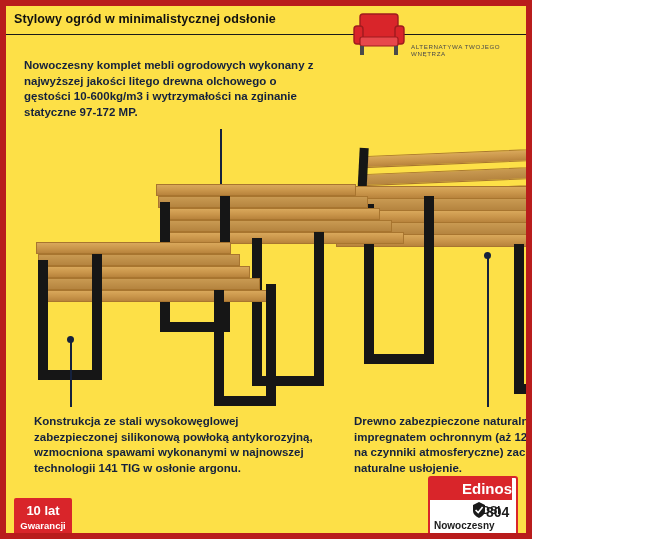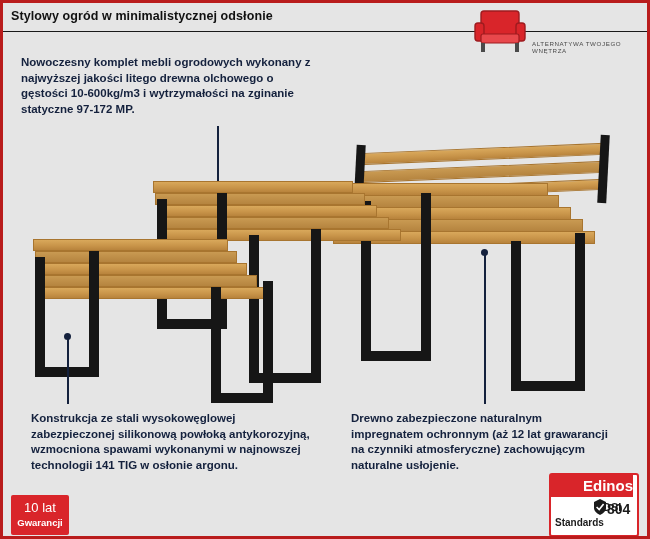--- a/index.html
+++ b/index.html
@@ -5,26 +5,26 @@
   html, body {
     margin: 0;
     padding: 0;
     background: #ffffff;
   }
   body {
     font-family: "Liberation Sans", sans-serif;
   }
   #page {
     position: relative;
-    width: 650px;
+    width: 532px;
     height: 539px;
-    background: #e5e5e5;
+    background: #fde047;
     overflow: hidden;
     box-sizing: border-box;
-    border: 3px solid #b91c1c;
+    border: 6px solid #b91c1c;
   }
   
   #header-title {
     position: absolute;
     left: 8px;
     top: 6px;
     font-size: 12.5px;
     font-weight: bold;
     color: #111111;
     letter-spacing: 0.1px;
@@ -128,21 +128,21 @@
     height: 40px;
     background: #d9252a;
     color: #ffffff;
     border-radius: 2px;
   }
   #badge-gwarancja .l1 {
     position: absolute;
     left: 0; top: 5px; width: 58px;
     text-align: center;
     font-size: 13px;
-    font-weight: normal;
+    font-weight: bold;
   }
   #badge-gwarancja .l2 {
     position: absolute;
     left: 0; top: 22px; width: 58px;
     text-align: center;
     font-size: 9.5px;
     font-weight: bold;
   }
   #badge-edinos {
     position: absolute;
@@ -279,16 +279,16 @@
   </div>
 
   <div id="badge-edinos">
     <div class="top">Edinos</div>
     <div class="dsi">DSI</div>
     <svg class="tick" viewBox="0 0 14 16">
       <path d="M7 0 L13 3 L13 9 Q13 13 7 16 Q1 13 1 9 L1 3 Z" fill="#1b1b1b"></path>
       <path d="M3.6 8 L6.2 10.6 L10.6 5" stroke="#ffffff" stroke-width="1.6" fill="none"></path>
     </svg>
     <div class="num">804</div>
-    <div class="std">Standards</div>
+    <div class="std">Nowoczesny</div>
   </div>
 
 </div>
 
 </body></html>

